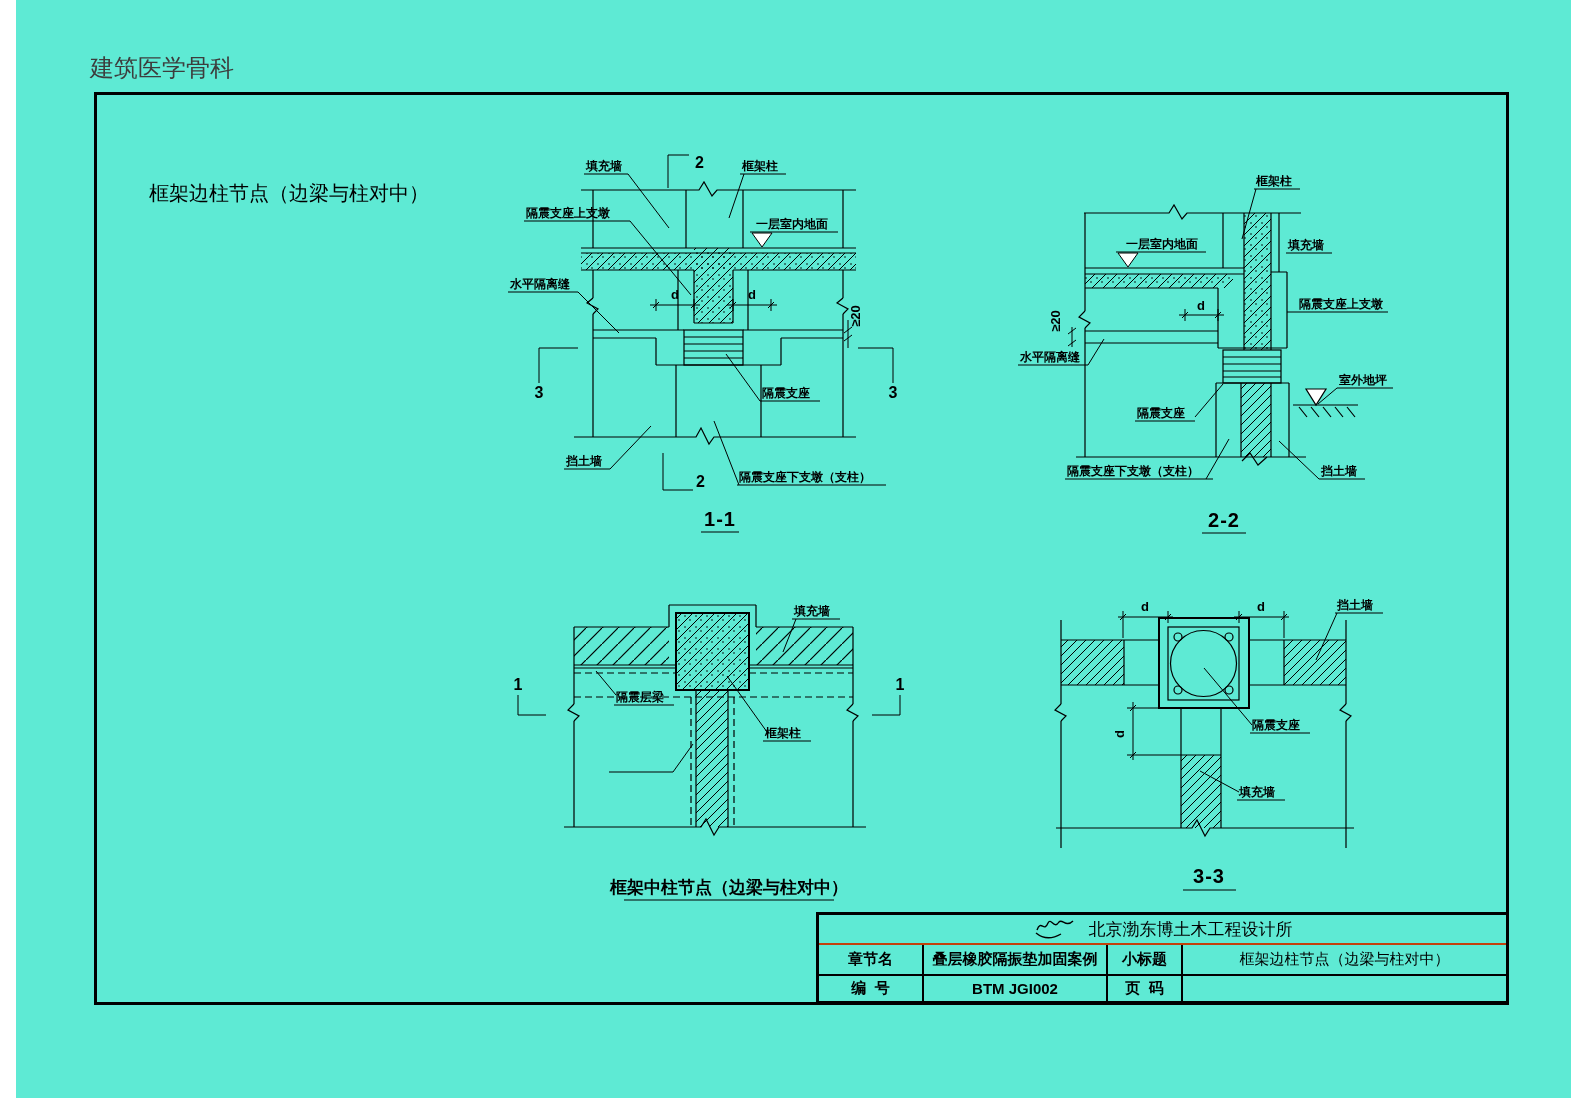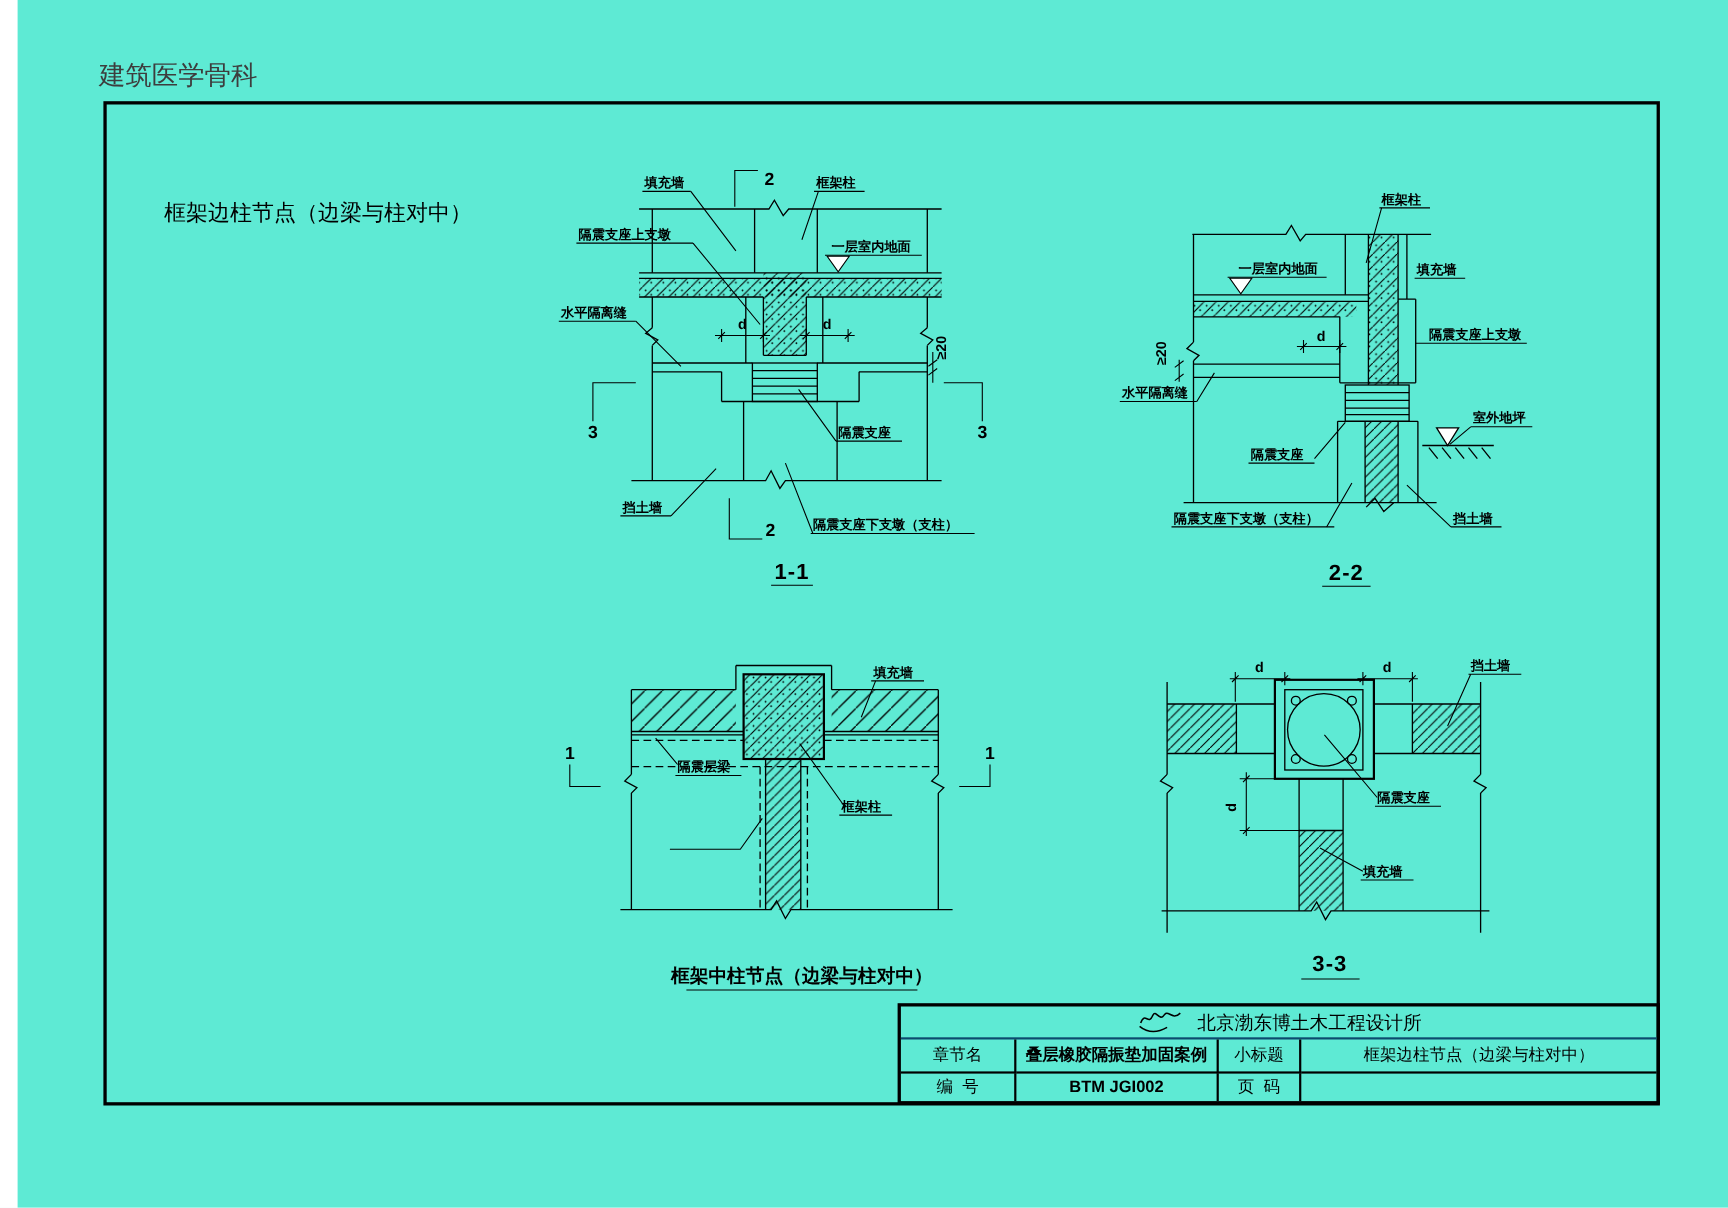--- a/index.html
+++ b/index.html
@@ -13,25 +13,25 @@
   text{fill:#000;}
   .lbl{font:bold 12px "Liberation Sans",sans-serif;}
   .dim{font:bold 13px "Liberation Sans",sans-serif;}
   .mk{font:bold 16px "Liberation Sans",sans-serif;}
   .cap{font:bold 20px "Liberation Sans",sans-serif;letter-spacing:1px;}
   .cap2{font:bold 17px "Liberation Sans",sans-serif;}
   
   .tb{position:absolute;left:800px;top:912px;width:693px;height:92px;
       border:3px solid #000;box-sizing:border-box;display:grid;
       grid-template-columns:105px 184px 75px auto;grid-template-rows:30px 31px auto;}
-  .tb .hd{grid-column:1/5;border-bottom:2px solid #0c4a6e;display:flex;
+  .tb .hd{grid-column:1/5;border-bottom:2px solid #c2410c;display:flex;
           align-items:center;justify-content:center;gap:10px;font-size:17px;}
   .tb .c{display:flex;align-items:center;justify-content:center;font-size:15px;
          white-space:pre;box-sizing:border-box;}
-  .tb .br{border-right:2px solid #000;}
+  .tb .br{border-right:2px solid #000;font-weight:bold;}
   .tb .bb{border-bottom:2px solid #000;}
   .tb .b{font-weight:bold;text-align:right;}
 </style>
 </head>
 <body>
 
 <div id="page">
 
   <svg width="0" height="0" style="position:absolute">
     <defs>

